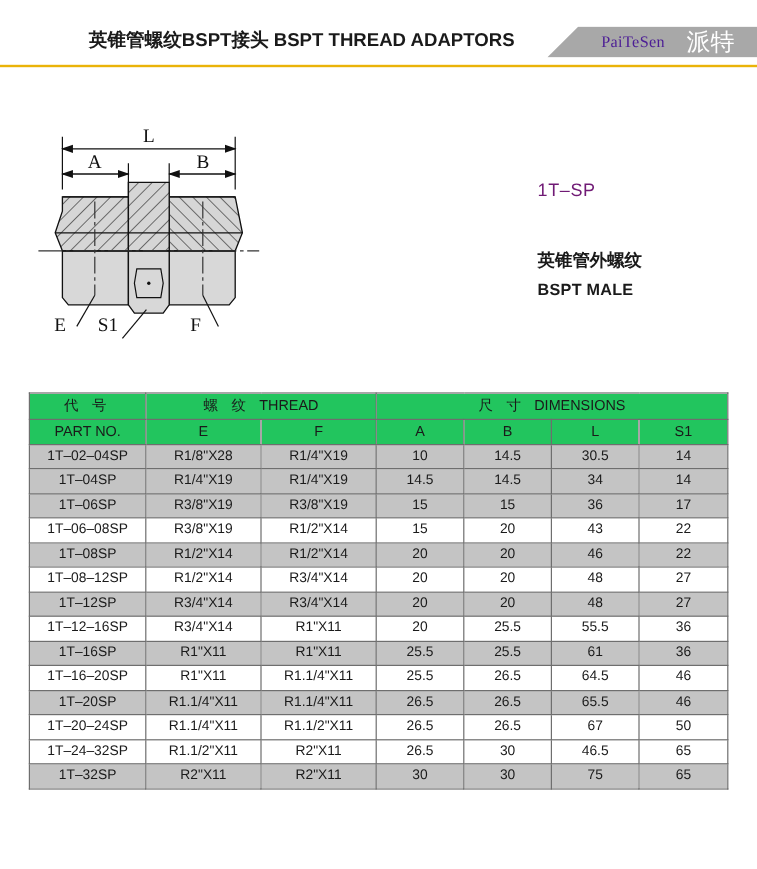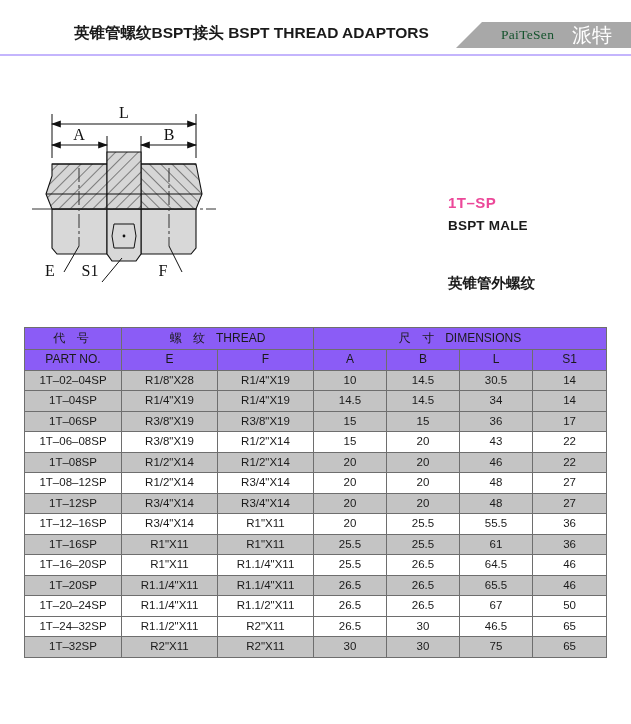--- a/index.html
+++ b/index.html
@@ -14,21 +14,21 @@
     color: #1a1a1a;
     overflow: hidden;
     position: relative;
   }
 
   
   #header {
     position: absolute;
     left: 0; top: 0;
     width: 631px; height: 56px;
-    border-bottom: 2px solid #c4b5fd;
+    border-bottom: 2px solid #eab308;
     box-sizing: border-box;
   }
   #header-title {
     position: absolute;
     left: 74px; top: 23px;
     font-size: 15.5px;
     font-weight: bold;
     letter-spacing: 0px;
     white-space: nowrap;
     color: #1a1a1a;
@@ -39,21 +39,21 @@
     width: 175px; height: 26px;
     background: #a8a8a8;
     clip-path: polygon(26px 0, 100% 0, 100% 100%, 0 100%);
     color: #ffffff;
   }
   #logo-latin {
     position: absolute;
     left: 45px; top: 5px;
     font-family: "Liberation Serif", serif;
     font-size: 13.5px;
-    color: #14532d;
+    color: #4c1d95;
     letter-spacing: 0.3px;
   }
   #logo-cn {
     position: absolute;
     left: 116px; top: 0px;
     font-size: 20px;
     color: #ffffff;
     font-weight: 500;
   }
 
@@ -66,24 +66,23 @@
   #drawing svg { display: block; }
 
   
   #caption {
     position: absolute;
     left: 448px; top: 150px;
     width: 180px;
   }
   #caption-code {
     font-size: 15px;
-    font-weight: bold;
+    font-weight: normal;
     letter-spacing: 0.5px;
-    color: #ec4899;
-    margin-top: 44px;
+    color: #701a75;
   }
   #caption-cn {
     margin-top: 41px;
     font-size: 14.5px;
     font-weight: bold;
     color: #1a1a1a;
   }
   #caption-en {
     margin-top: 7px;
     font-size: 13.5px;
@@ -106,21 +105,21 @@
     text-align: center;
     padding: 0;
     height: 19.5px;
     line-height: 19.5px;
     font-weight: normal;
     color: #1a1a1a;
     white-space: nowrap;
     overflow: hidden;
   }
   #spec-table thead th {
-    background: #8b5cf6;
+    background: #22c55e;
     font-size: 12px;
   }
   #spec-table thead th.grp {
     height: 21px;
     line-height: 21px;
   }
   .cn-sp { letter-spacing: 4px; }
   .cn-gap { display: inline-block; width: 7px; }
   tbody tr.shade td { background: #c4c4c4; }
   tbody tr.plain td { background: #ffffff; }
@@ -224,22 +223,22 @@
 
     <g>
       <line x1="145" y1="150" x2="158" y2="176" stroke="#111" stroke-width="1"></line>
       <text x="139" y="180" font-family="Liberation Serif, serif" font-size="16" text-anchor="middle" fill="#111">F</text>
     </g>
   </svg>
 </div>
 
 <div id="caption">
   <div id="caption-code">1T–SP</div>
+  <div id="caption-cn">英锥管外螺纹</div>
   <div id="caption-en">BSPT MALE</div>
-  <div id="caption-cn">英锥管外螺纹</div>
 </div>
 
 <table id="spec-table">
   <colgroup>
     <col class="c-part">
       <col class="c-e">
       <col class="c-f">
     <col class="c-a">
       <col class="c-b">
       <col class="c-l">

